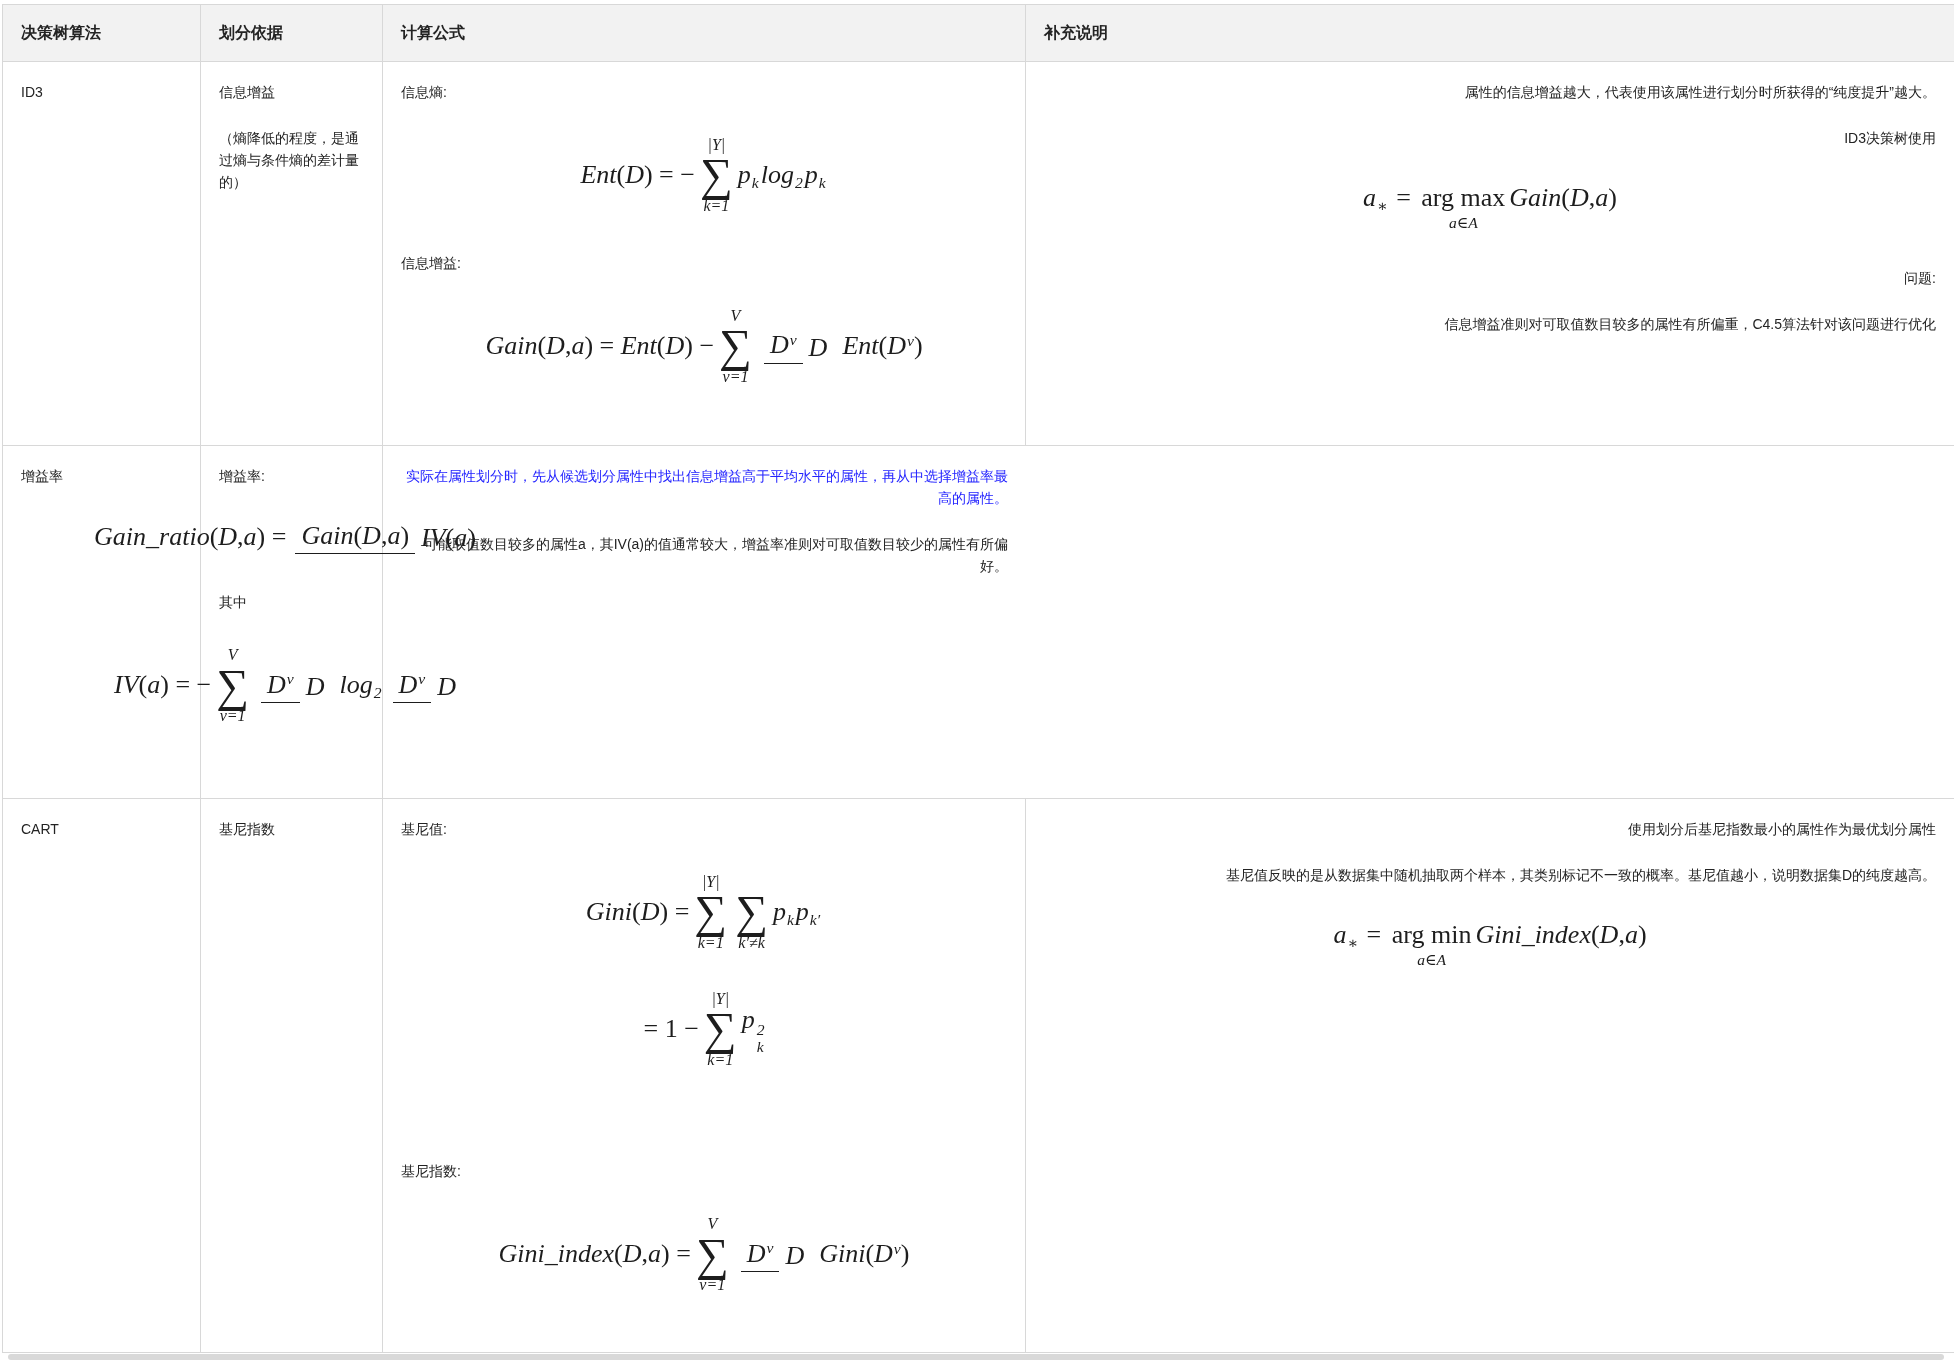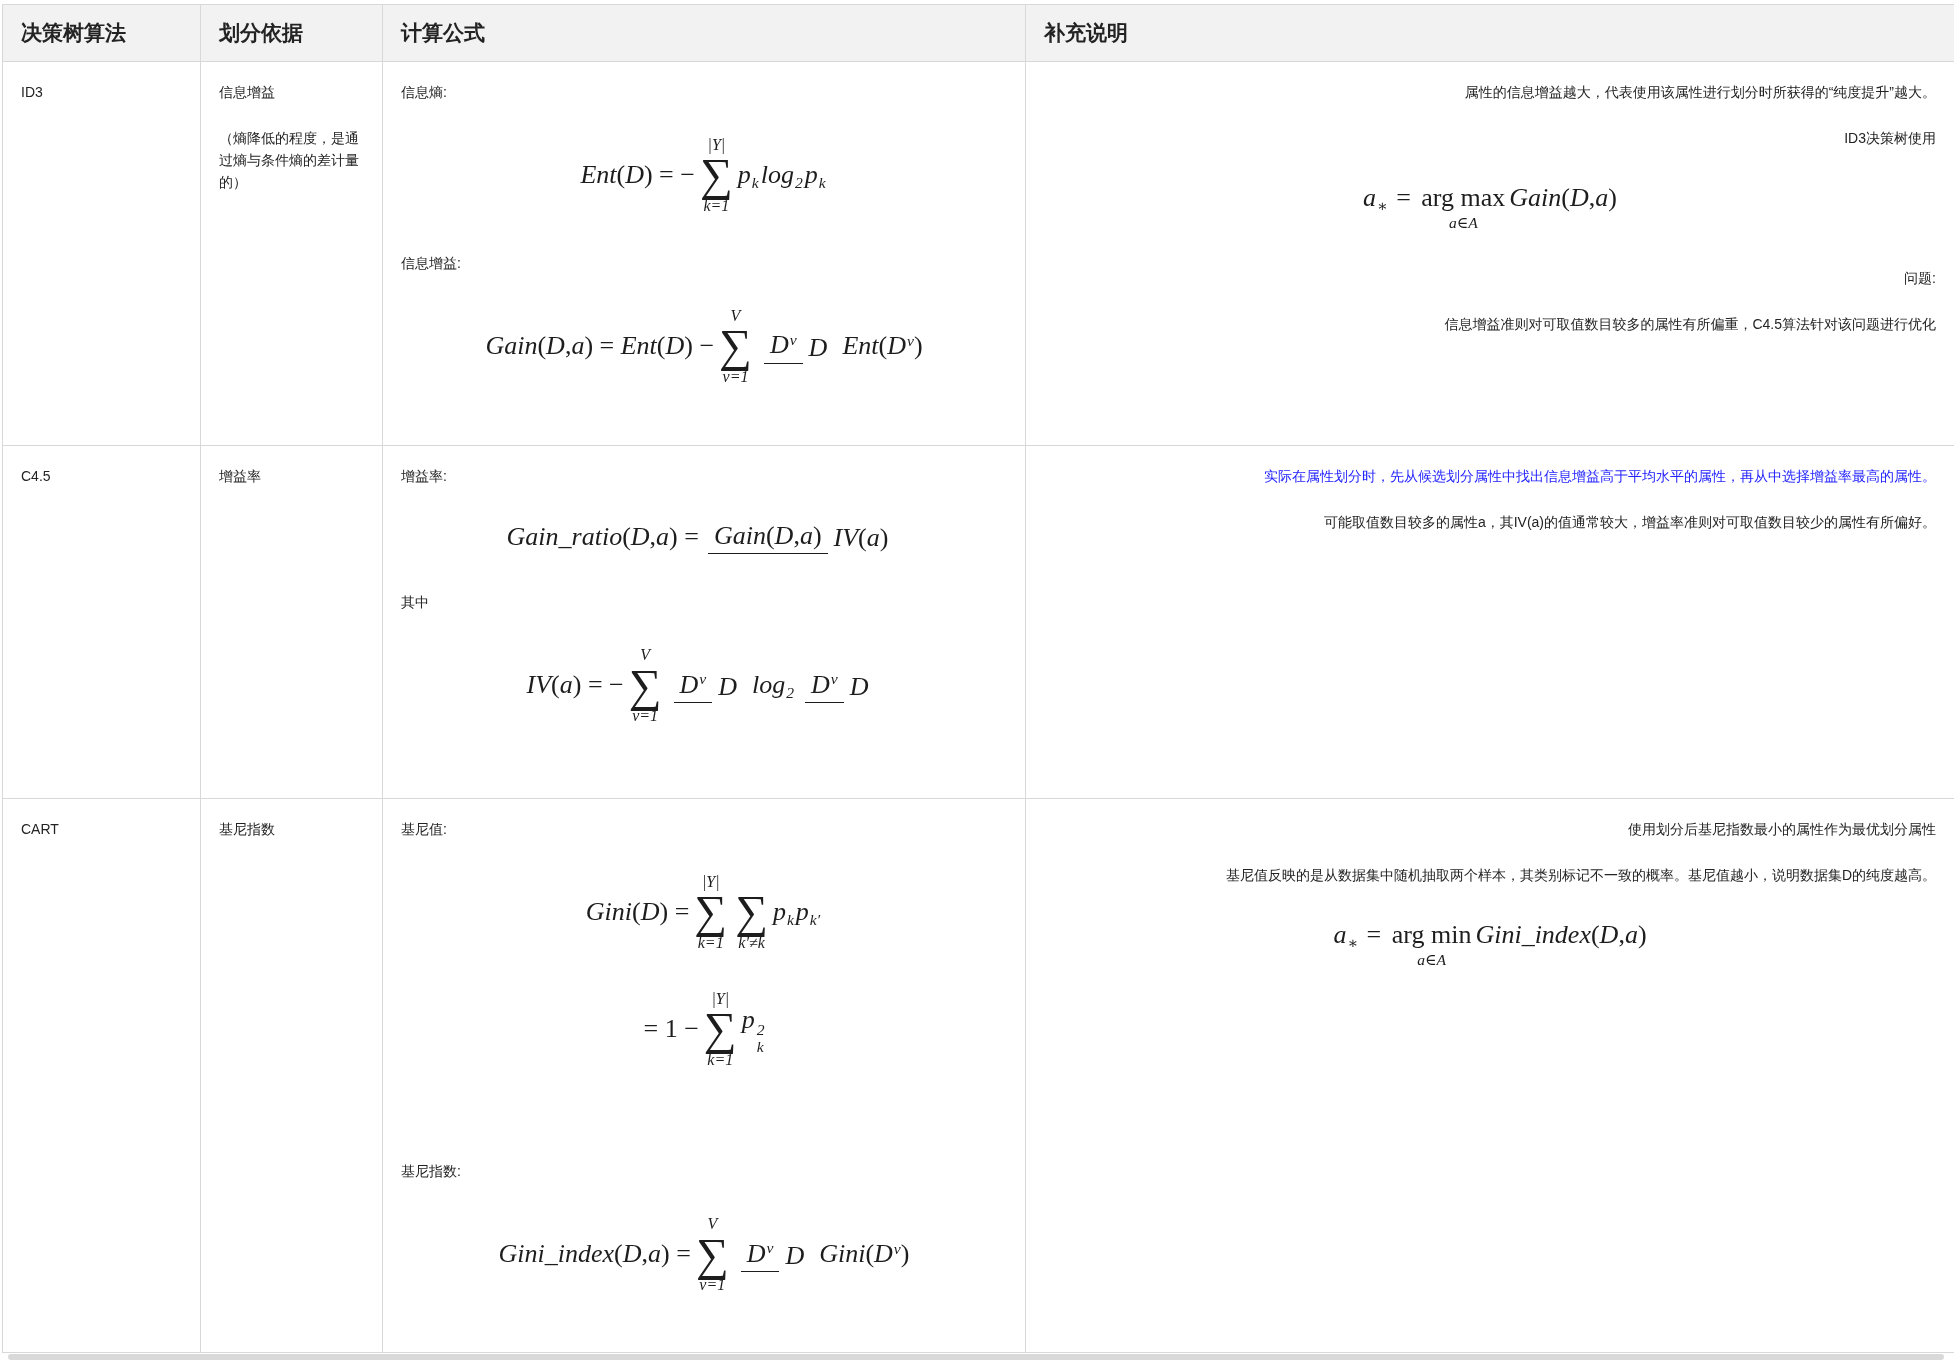--- a/index.html
+++ b/index.html
@@ -31,21 +31,21 @@
   .trow.head{background:var(--header-bg);}
   .cell{
     padding:14px 18px;
     border-right:1px solid var(--border);
     min-width:0;
   }
   .trow .cell:last-child{border-right:none;text-align:right;}
   .head .cell{
     display:flex;align-items:center;
     min-height:56px;
-    font-weight:bold;font-size:21px;
+    font-weight:bold;font-size:16px;
     padding:8px 18px;
   }
   .col-basis{}
   #tbody .trow:nth-child(1){min-height:384px;}
   #tbody .trow:nth-child(2){min-height:353px;}
   #tbody .trow:nth-child(3){min-height:554px;}
   .cell-text{
     margin:6px 0 24px;
     font-size:14px;
     line-height:1.57;
@@ -146,23 +146,20 @@
             <p class="cell-text">属性的信息增益越大，代表使用该属性进行划分时所获得的“纯度提升”越大。</p>
             <p class="cell-text">ID3决策树使用</p>
             <div class="m-line has-under">
               <span class="m-run"><span class="mi">a</span><span class="msb">∗</span><span class="mr"> = </span><span class="munder"><span class="mu-main">arg max</span><span class="mu-sub">a∈A</span></span><span class="mi">Gain</span><span class="mr">(</span><span class="mi">D</span><span class="mr">,</span><span class="mi">a</span><span class="mr">)</span></span>
             </div>
             <p class="cell-text">问题:</p>
             <p class="cell-text">信息增益准则对可取值数目较多的属性有所偏重，C4.5算法针对该问题进行优化</p>
           </div>
         </div>
         <div class="trow">
-          <div class="cell col-alg">
-            <p class="cell-text">C4.5</p>
-          </div>
           <div class="cell col-basis">
             <p class="cell-text">增益率</p>
           </div>
           <div class="cell col-formula">
             <p class="cell-text">增益率:</p>
             <div class="m-line">
               <span class="m-run"><span class="mi">Gain_ratio</span><span class="mr">(</span><span class="mi">D</span><span class="mr">,</span><span class="mi">a</span><span class="mr">) = </span></span>
               <span class="m-frac">
                 <span class="m-num"><span class="mi">Gain</span><span class="mr">(</span><span class="mi">D</span><span class="mr">,</span><span class="mi">a</span><span class="mr">)</span></span>
                 <span class="m-den"><span class="mi">IV</span><span class="mr">(</span><span class="mi">a</span><span class="mr">)</span></span>

